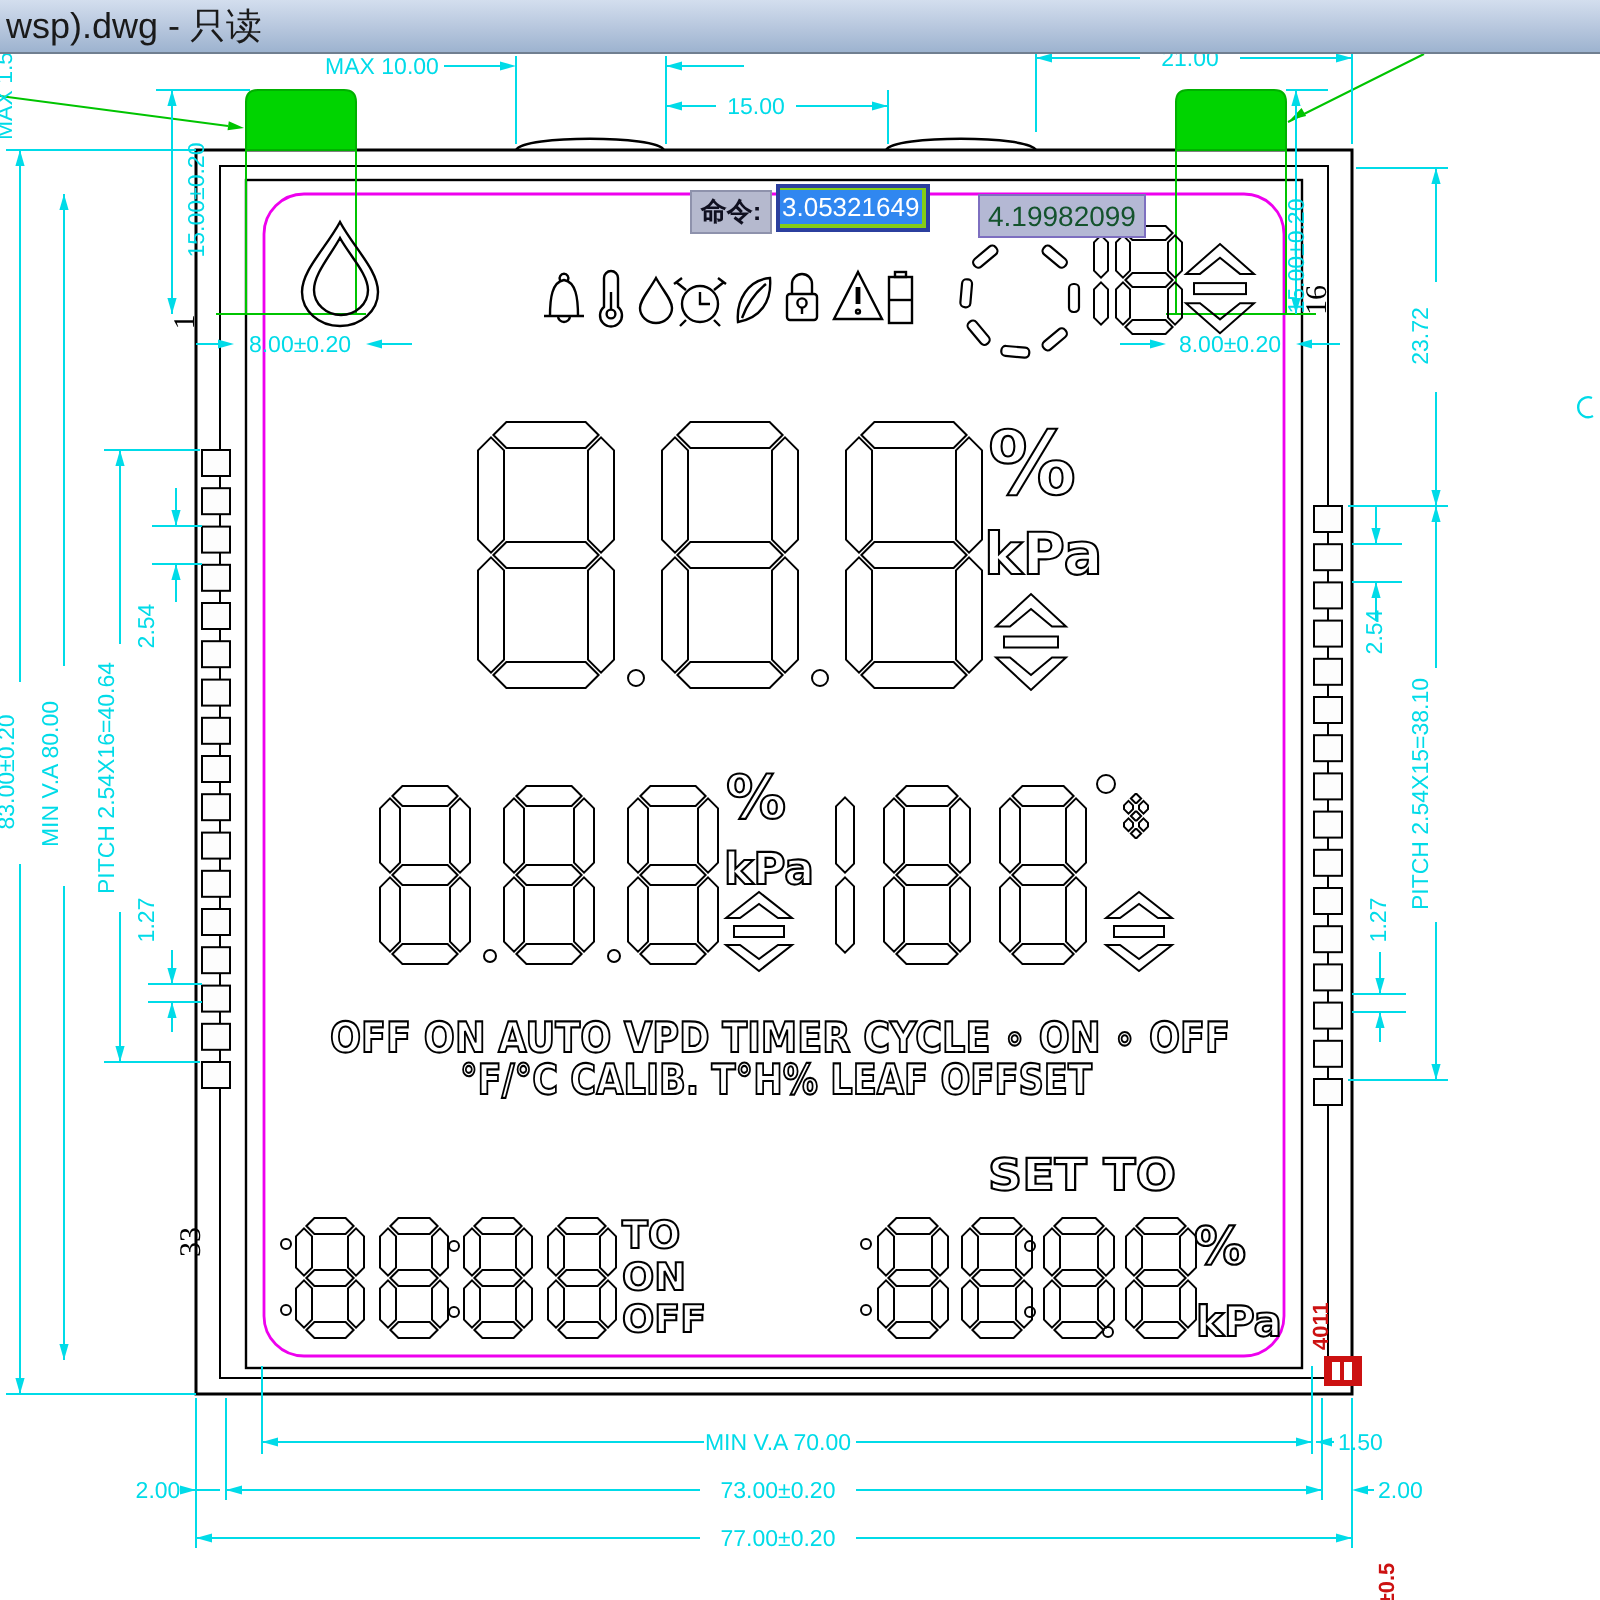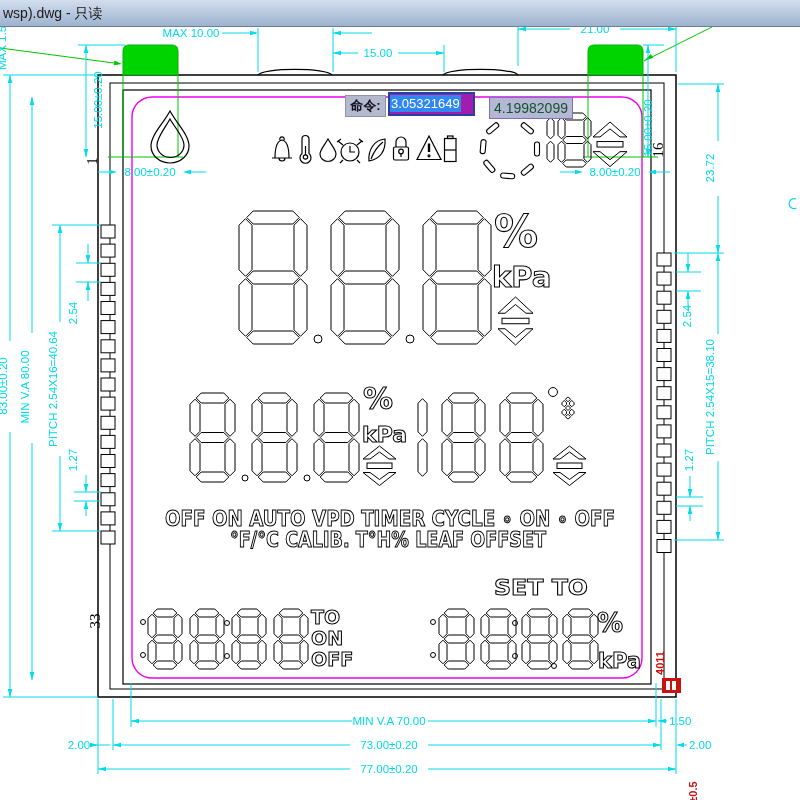--- a/index.html
+++ b/index.html
@@ -1,26 +1,26 @@
 <!DOCTYPE html>
 <html><head>
 <meta charset="utf-8">
 <style>
   html,body{margin:0;padding:0;background:#fff;}
   #stage{position:relative;width:800px;height:800px;overflow:hidden;background:#fff;
          font-family:"Liberation Sans",sans-serif;}
   #titlebar{position:absolute;left:0;top:0;width:800px;height:27px;z-index:5;
     background:linear-gradient(#d3deee,#b6c6dd 55%,#9db3cf);
     border-bottom:1px solid #70records7f90;border-bottom:1px solid #707f90;
-    color:#1a1a1a;font-size:14px;line-height:27px;padding-left:3px;box-sizing:border-box;}
+    color:#1a1a1a;font-size:18px;line-height:27px;padding-left:3px;box-sizing:border-box;}
   #cad{position:absolute;left:0;top:0;z-index:1;}
   .cmdbox{position:absolute;z-index:6;box-sizing:border-box;font-size:13px;}
   #cmdlabel{left:345px;top:95px;width:41px;height:22px;background:#b5b9ce;border:1px solid #8e92ac;
     color:#101020;text-align:center;line-height:20px;font-weight:bold;}
-  #cmdvalue{left:388px;top:92px;width:87px;height:24px;background:#a21caf;border:2px solid #2b3f9e;
+  #cmdvalue{left:388px;top:92px;width:77px;height:24px;background:#84cc16;border:2px solid #2b3f9e;
     line-height:20px;}
   #cmdvalue span{background:#3087f0;color:#fff;padding:1px 1px;font-size:13px;}
   #cmdtip{left:489px;top:97px;width:84px;height:22px;background:#b4b8d4;border:1px solid #7d6fc0;
     color:#14532d;line-height:20px;padding-left:4px;font-size:14px;}
   .dim{fill:#00dbe8;font-size:11.5px;font-family:"Liberation Sans",sans-serif;}
   .out{fill:none;stroke:#000;stroke-width:1.05;font-family:"DejaVu Sans",sans-serif;font-weight:bold;}
   .blk{stroke:#000;fill:none;stroke-width:1.2;}
   .red{fill:#cc1111;font-size:11px;font-weight:bold;font-family:"Liberation Sans",sans-serif;}
   .pl{fill:#000;font-size:15px;font-family:"Liberation Serif",serif;}
 </style>

